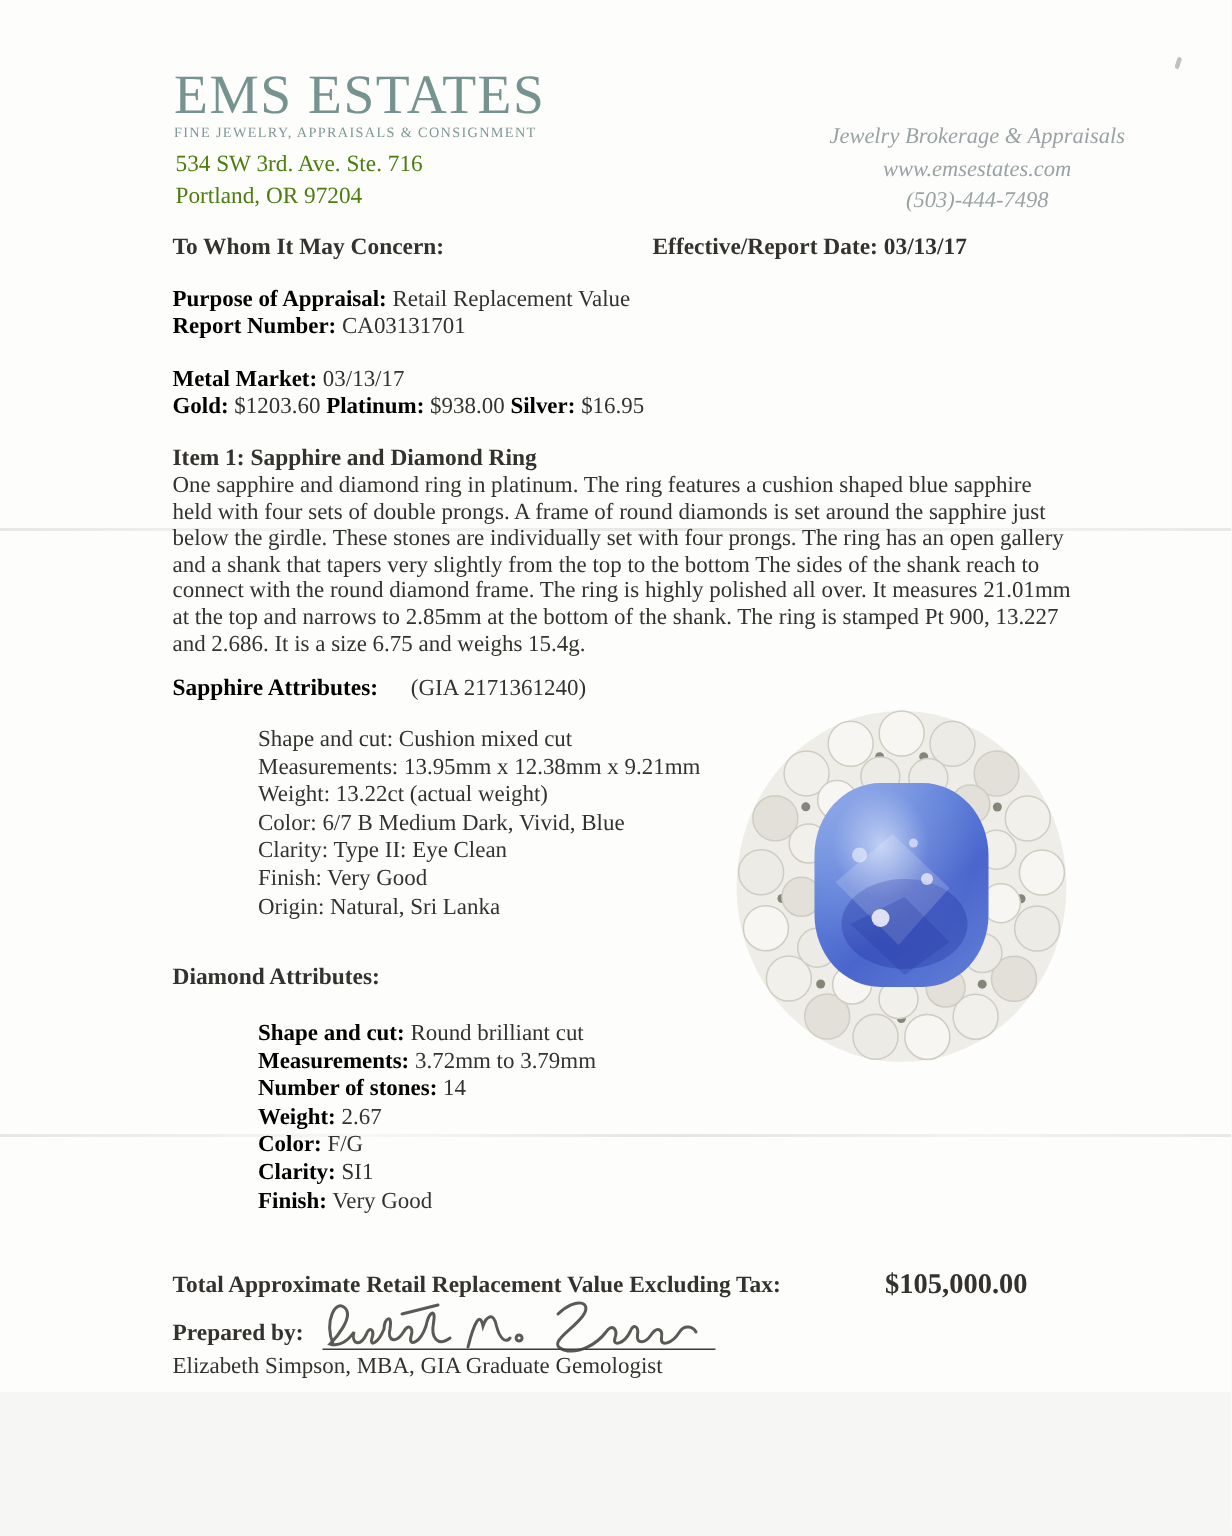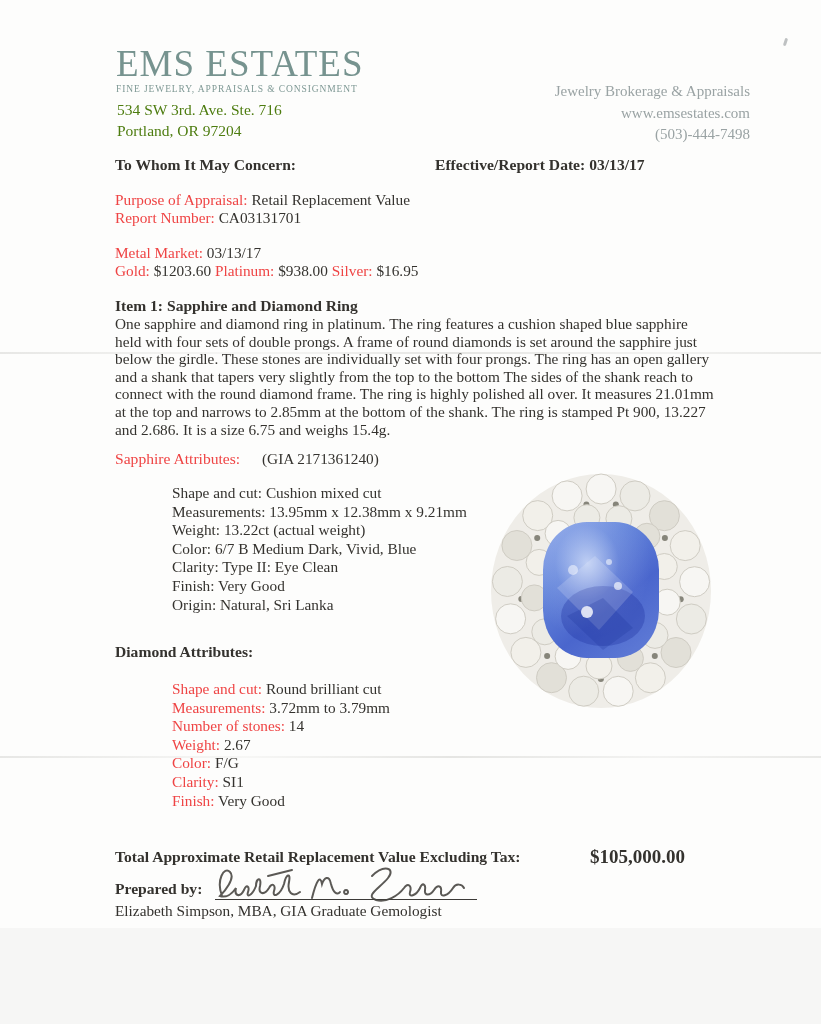--- a/index.html
+++ b/index.html
@@ -22,24 +22,24 @@
   .logo-title{
     font-family:"Liberation Serif", serif;
     font-size:37px;letter-spacing:1px;color:#76938f;font-weight:400;
   }
   .logo-tagline{
     font-size:9.5px;letter-spacing:.9px;color:#7e9894;text-transform:uppercase;
     font-family:"Liberation Serif", serif;
   }
   .logo-address{font-size:15.5px;color:#4d7c0f;line-height:21px;}
   .header-right{
-    font-size:15px;color:#9aa3a4;text-align:right;line-height:21.5px;
+    font-size:15px;color:#9aa3a4;text-align:center;line-height:21.5px;font-style:italic;
   }
   
-  .label-bold{font-weight:normal;color:#ef4444;}
+  .label-bold{font-weight:bold;color:#000000;}
   .attr-list{font-size:15.3px;line-height:18.6px;color:#34322e;}
   .crease{
     position:absolute;left:0;width:821px;height:2px;
     background:linear-gradient(90deg, rgba(190,190,186,.35), rgba(210,210,205,.15) 30%, rgba(185,185,180,.35) 55%, rgba(200,200,196,.2) 80%, rgba(185,185,180,.3));
   }
   .speck{
     position:absolute;background:#8b8f91;border-radius:2px;
   }
   .sig-underline{
     position:absolute;height:0;border-top:1.6px solid #3c3a37;

